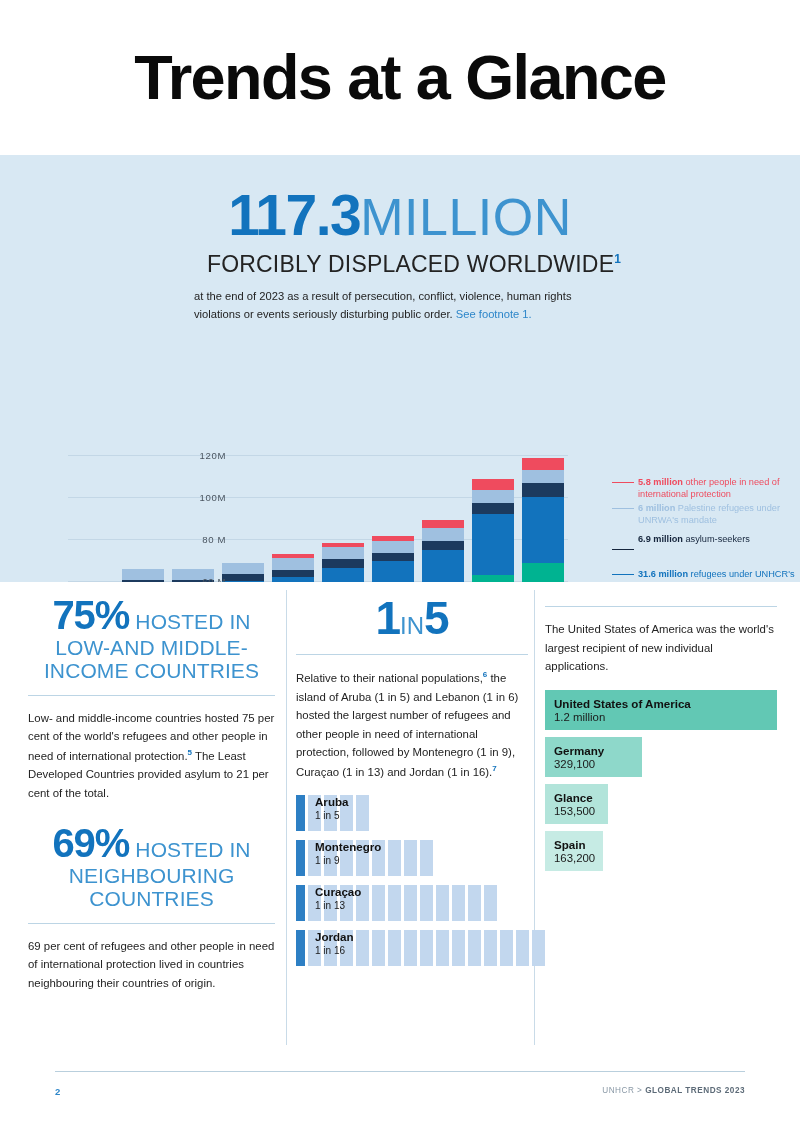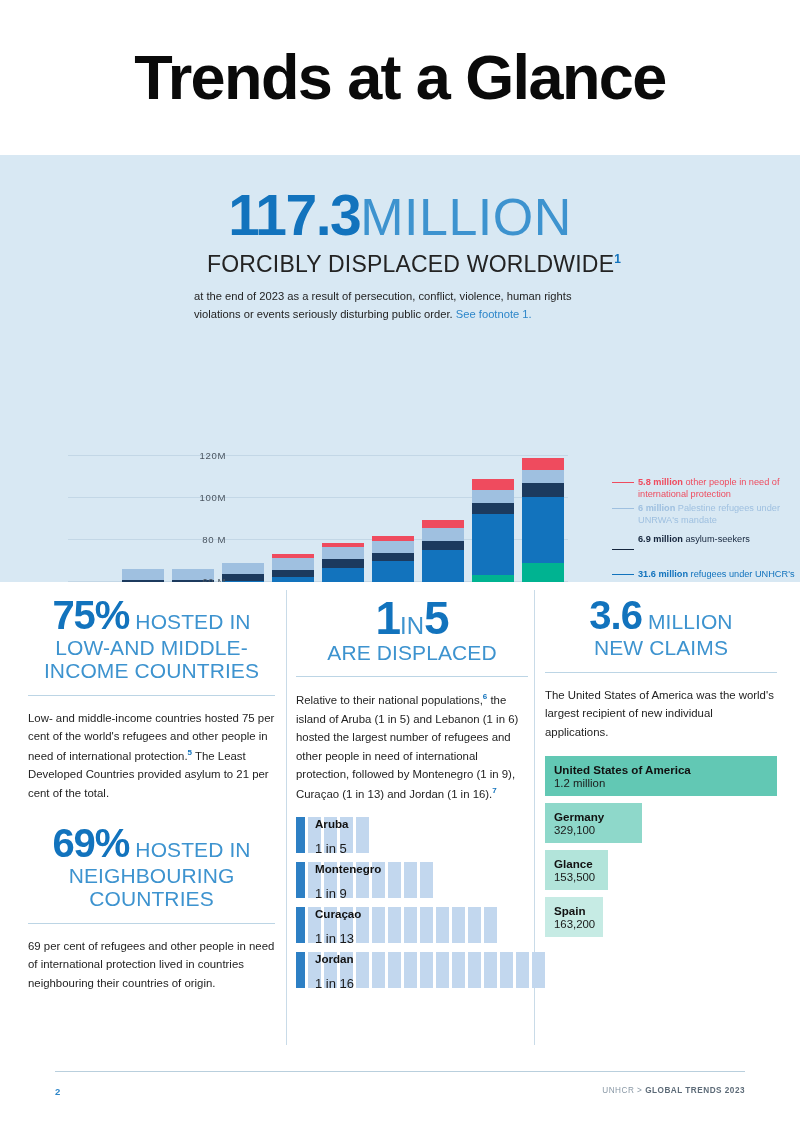--- a/index.html
+++ b/index.html
@@ -83,21 +83,21 @@
   .one-in .sub { font-size:21px; font-weight:400; color:#3d93cf; letter-spacing:0.1px; }
 
   
   .ratios { margin-top:14px; }
   .ratio-row { position:relative; height:36px; margin-bottom:9px; }
   .rbars { position:absolute; left:0; top:0; height:36px; display:flex; gap:3px; }
   .rb { width:13px; height:36px; background:#c2d7ee; }
   .rb.first { background:#2d7fc4; width:9px; }
   .rtext { position:absolute; left:19px; top:0; line-height:1.2; }
   .rtext .rc { font-size:11.6px; font-weight:700; color:#111; display:block; }
-  .rtext .rv { font-size:13px; color:#1a1a1a; display:block; margin-top:10px; }
+  .rtext .rv { font-size:10px; color:#1a1a1a; display:block; margin-top:1px; }
 
   
   .claims { margin-top:14px; }
   .claim-row { position:relative; margin-bottom:7px; }
   .claim-fill { position:absolute; left:0; top:0; height:100%; }
   .claim-inner { position:relative; padding:7px 8px 7px 9px; }
   .claim-name { font-size:11.6px; font-weight:700; color:#111; }
   .claim-val { font-size:11.4px; color:#1a1a1a; margin-top:1px; }
 
   
@@ -275,21 +275,20 @@
       <div class="stat-head" style="margin-top:20px;">
         <span class="pct">69%</span><span class="lbl"> HOSTED IN NEIGHBOURING COUNTRIES</span>
       </div>
       <div class="hr"></div>
       <div class="body-txt">69 per cent of refugees and other people in need of international protection lived in countries neighbouring their countries of origin.</div>
     </div>
 
     <div class="col col-b">
       <div class="one-in">
         <span class="d">1</span><span class="in">IN</span><span class="d">5</span>
-        <div class="sub">ARE DISPLACED</div>
       </div>
       <div class="hr"></div>
       <div class="body-txt">
         <span>Relative to their national populations,</span><sup>6</sup><span> the island of Aruba (1 in 5) and Lebanon (1 in 6) hosted the largest number of refugees and other people in need of international protection, followed by Montenegro (1 in 9), Curaçao (1 in 13) and Jordan (1 in 16).</span><sup>7</sup>
       </div>
       <div class="ratios" id="ratios">
           <div class="ratio-row">
             <div class="rbars">
               <div class="rb first"></div>
               <div class="rb"></div>
@@ -361,24 +360,20 @@
             </div>
             <div class="rtext">
               <span class="rc">Jordan</span>
               <span class="rv">1 in 16</span>
             </div>
           </div>
         </div>
     </div>
 
     <div class="col col-c">
-      <div class="stat-head">
-        <span class="pct">3.6</span><span class="lbl"> MILLION</span>
-        <div class="lbl">NEW CLAIMS</div>
-      </div>
       <div class="hr"></div>
       <div class="body-txt">The United States of America was the world's largest recipient of new individual applications.</div>
       <div class="claims" id="claims">
           <div class="claim-row">
             <div class="claim-fill" style="width: 100%; background: rgb(98, 200, 180);"></div>
             <div class="claim-inner">
               <div class="claim-name">United States of America</div>
               <div class="claim-val">1.2 million</div>
             </div>
           </div>

